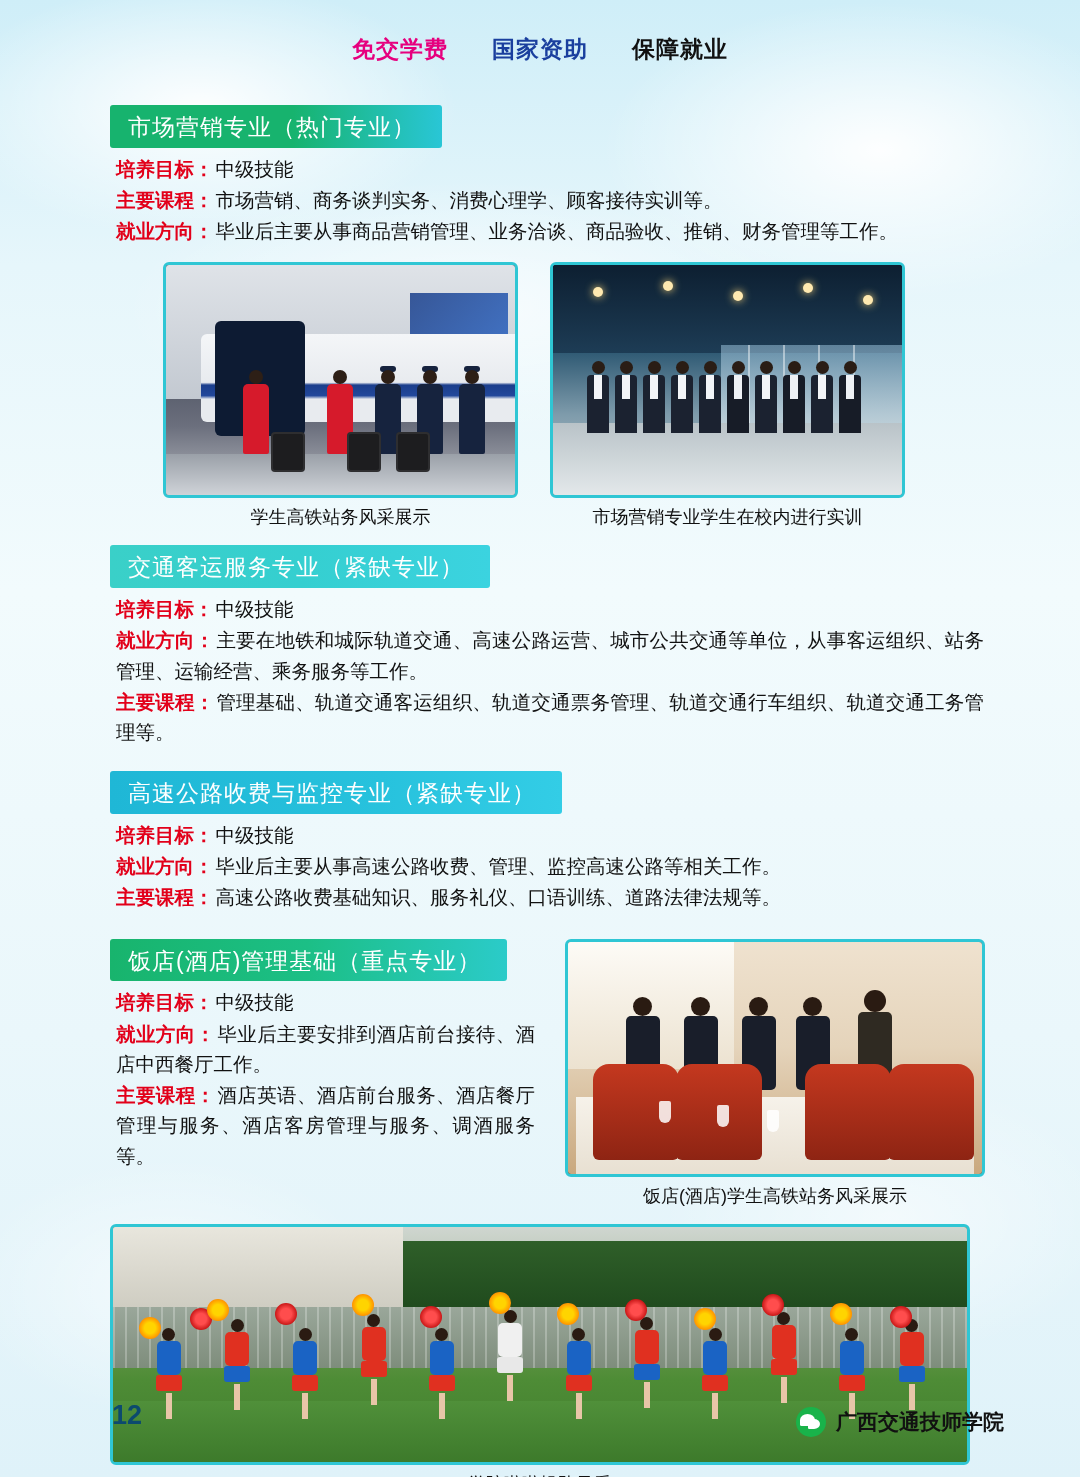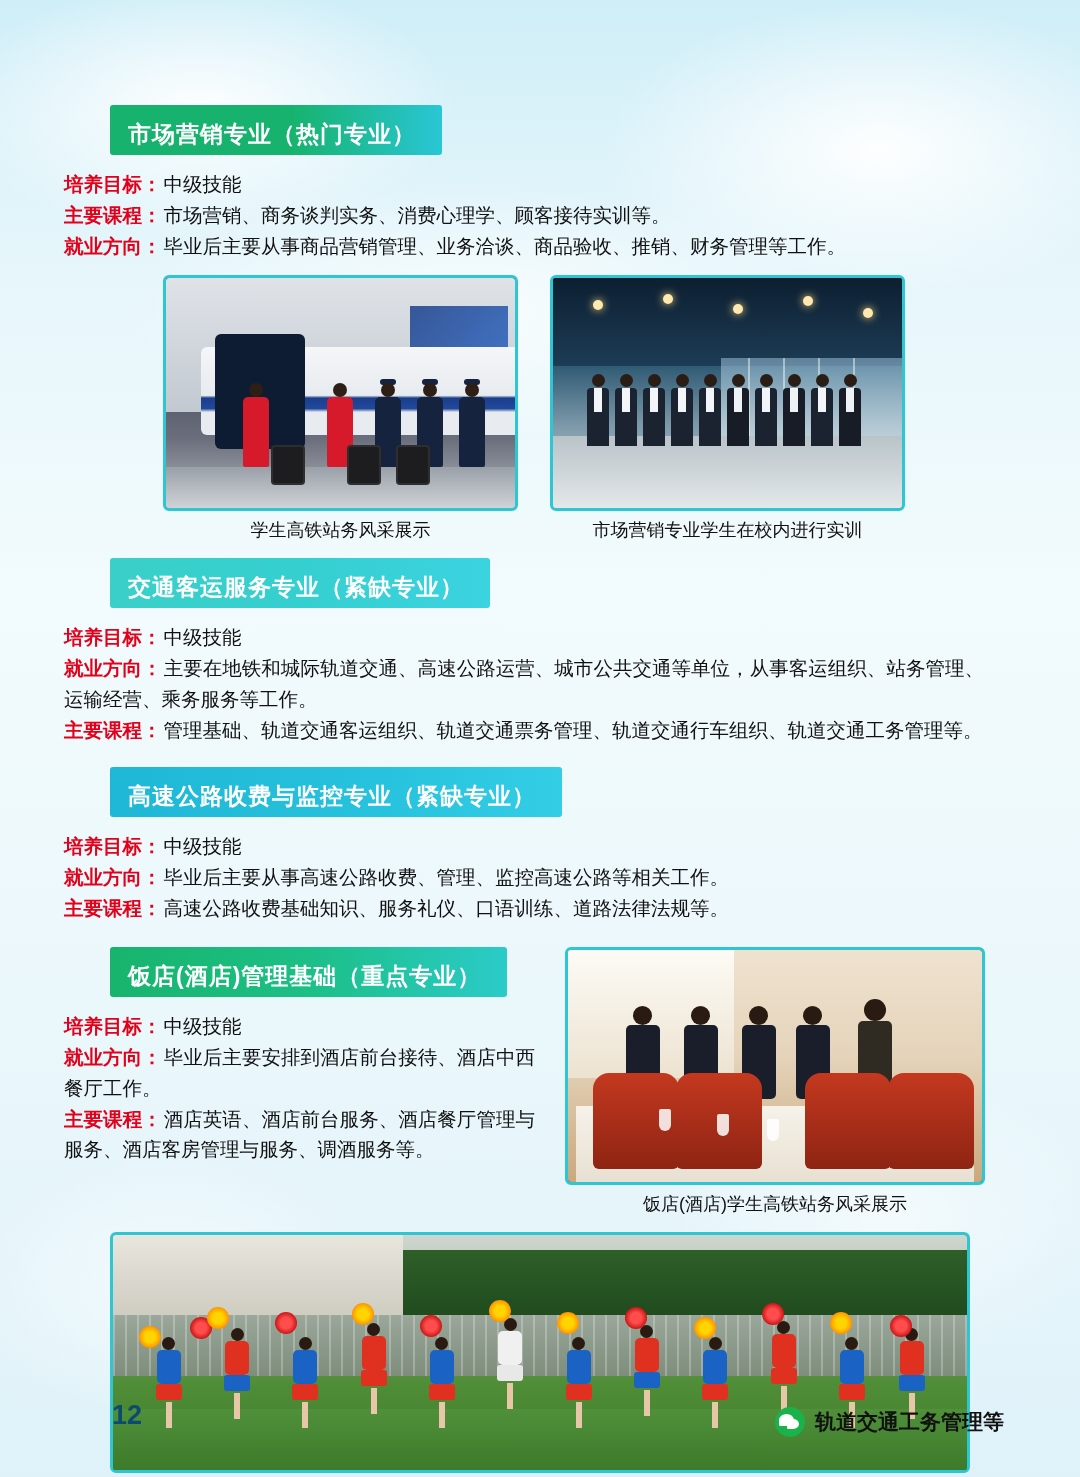--- a/index.html
+++ b/index.html
@@ -58,23 +58,23 @@
     left: 0;
     width: 1080px;
   }
 
   
   .ribbon {
     display: inline-block;
     position: relative;
     color: #ffffff;
     font-size: 23px;
-    font-weight: bold;
+    font-weight: normal;
     letter-spacing: 1px;
-    padding: 15px 26px 6px 18px;
+    padding: 8px 26px 6px 18px;
     line-height: 1.25;
     border-radius: 3px;
     white-space: nowrap;
   }
   .ribbon.green {
     background: linear-gradient(90deg, #17b36e 0%, #17b36e 55%, #29c6d6 100%);
   }
   .ribbon.teal {
     background: linear-gradient(90deg, #3ad0c8 0%, #35cfd0 50%, #3bd3e0 100%);
   }
@@ -90,23 +90,24 @@
     right: -14px;
     top: 0;
     width: 0;
     height: 0;
   }
 
   .sec { margin-bottom: 6px; }
   .sec-head { padding-left: 110px; }
 
   .rows {
-    padding-left: 64px;
+    padding-left: 116px;
     padding-right: 96px;
-    margin-top: 14px;
+    margin-top: 8px;
+    font-family: Liberation Mono, monospace;
   }
   .row {
     font-size: 19.5px;
     line-height: 1.55;
     color: #111;
     margin-bottom: 1px;
     text-align: justify;
   }
   .row .lbl {
     color: #e2001a;
@@ -250,20 +251,25 @@
 <body>
 
 <div class="page">
 
   <div class="cloud c1"></div>
   <div class="cloud c2"></div>
   <div class="cloud c3"></div>
   <div class="cloud c4"></div>
   <div class="cloud c5"></div>
 
+  <div class="slogan-bar">
+    <span class="slogan">免交学费</span>
+    <span class="slogan blue">国家资助</span>
+    <span class="slogan dark">保障就业</span>
+  </div>
 
   <div class="content">
 
     <div class="sec">
       <div class="sec-head">
         <span class="ribbon green">市场营销专业（热门专业）</span>
       </div>
       <div class="rows">
         <div class="row">
           <span class="lbl">培养目标：</span><span>中级技能</span>
@@ -575,16 +581,16 @@
       </div>
       <div class="caption">学院啦啦操队风采</div>
     </div>
 
   </div>
 
   <div class="page-number">12</div>
 
   <div class="footer-brand">
     <span class="wechat-badge"></span>
-    <span class="footer-text">轨道交通工务管理等</span>
+    <span class="footer-text">广西交通技师学院</span>
   </div>
 
 </div>
 
 </body></html>

